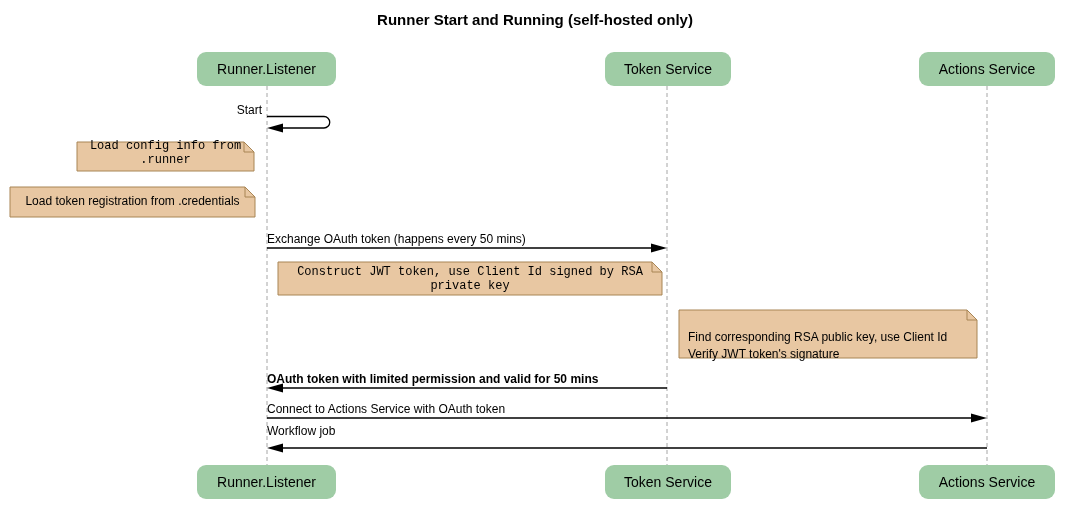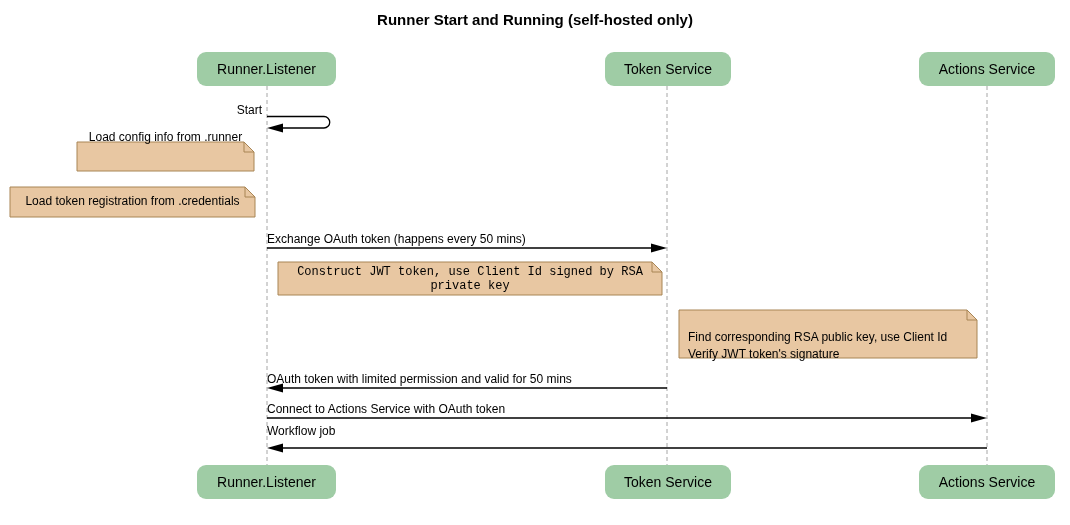--- a/index.html
+++ b/index.html
@@ -84,27 +84,27 @@
   <div class="abs actor" style="left:919px;top:52px;width:136px;">Actions Service</div>
 
   <div class="abs actor" style="left:197px;top:465px;width:139px;">Runner.Listener</div>
   <div class="abs actor" style="left:605px;top:465px;width:126px;">Token Service</div>
   <div class="abs actor" style="left:919px;top:465px;width:136px;">Actions Service</div>
 
   <div class="abs start-label" style="left:200px;top:103px;width:62px;">Start</div>
 
   <div class="abs msg-label" style="left:267px;top:232px;width:400px;">Exchange OAuth token (happens every 50 mins)</div>
 
-  <div class="abs msg-label" style="left:267px;top:372px;width:400px;">OAuth token with limited permission and valid for 50 mins</div>
+  <div class="abs msg-label" style="left:267px;top:372px;width:400px;font-weight:bold;">OAuth token with limited permission and valid for 50 mins</div>
 
   <div class="abs msg-label" style="left:267px;top:402px;width:720px;">Connect to Actions Service with OAuth token</div>
 
   <div class="abs msg-label" style="left:267px;top:424px;width:720px;">Workflow job</div>
 
-  <div class="abs note-text" style="left:77px;top:126px;width:177px;height:21px;">Load config info from .runner</div>
+  <div class="abs note-text" style="left:77px;top:142px;width:177px;height:21px;font-family:Liberation Mono, monospace;">Load config info from .runner</div>
 
   <div class="abs note-text" style="left:10px;top:187px;width:245px;height:28px;">Load token registration from .credentials</div>
 
   <div class="abs note-text" style="left:278px;top:262px;width:384px;height:33px;font-family:Liberation Mono, monospace;">Construct JWT token, use Client Id signed by RSA private key</div>
 
   <div class="abs note-text multiline" style="left:679px;top:310px;width:280px;height:48px;">Find corresponding RSA public key, use Client Id
 Verify JWT token's signature</div>
 
 </div>
 

